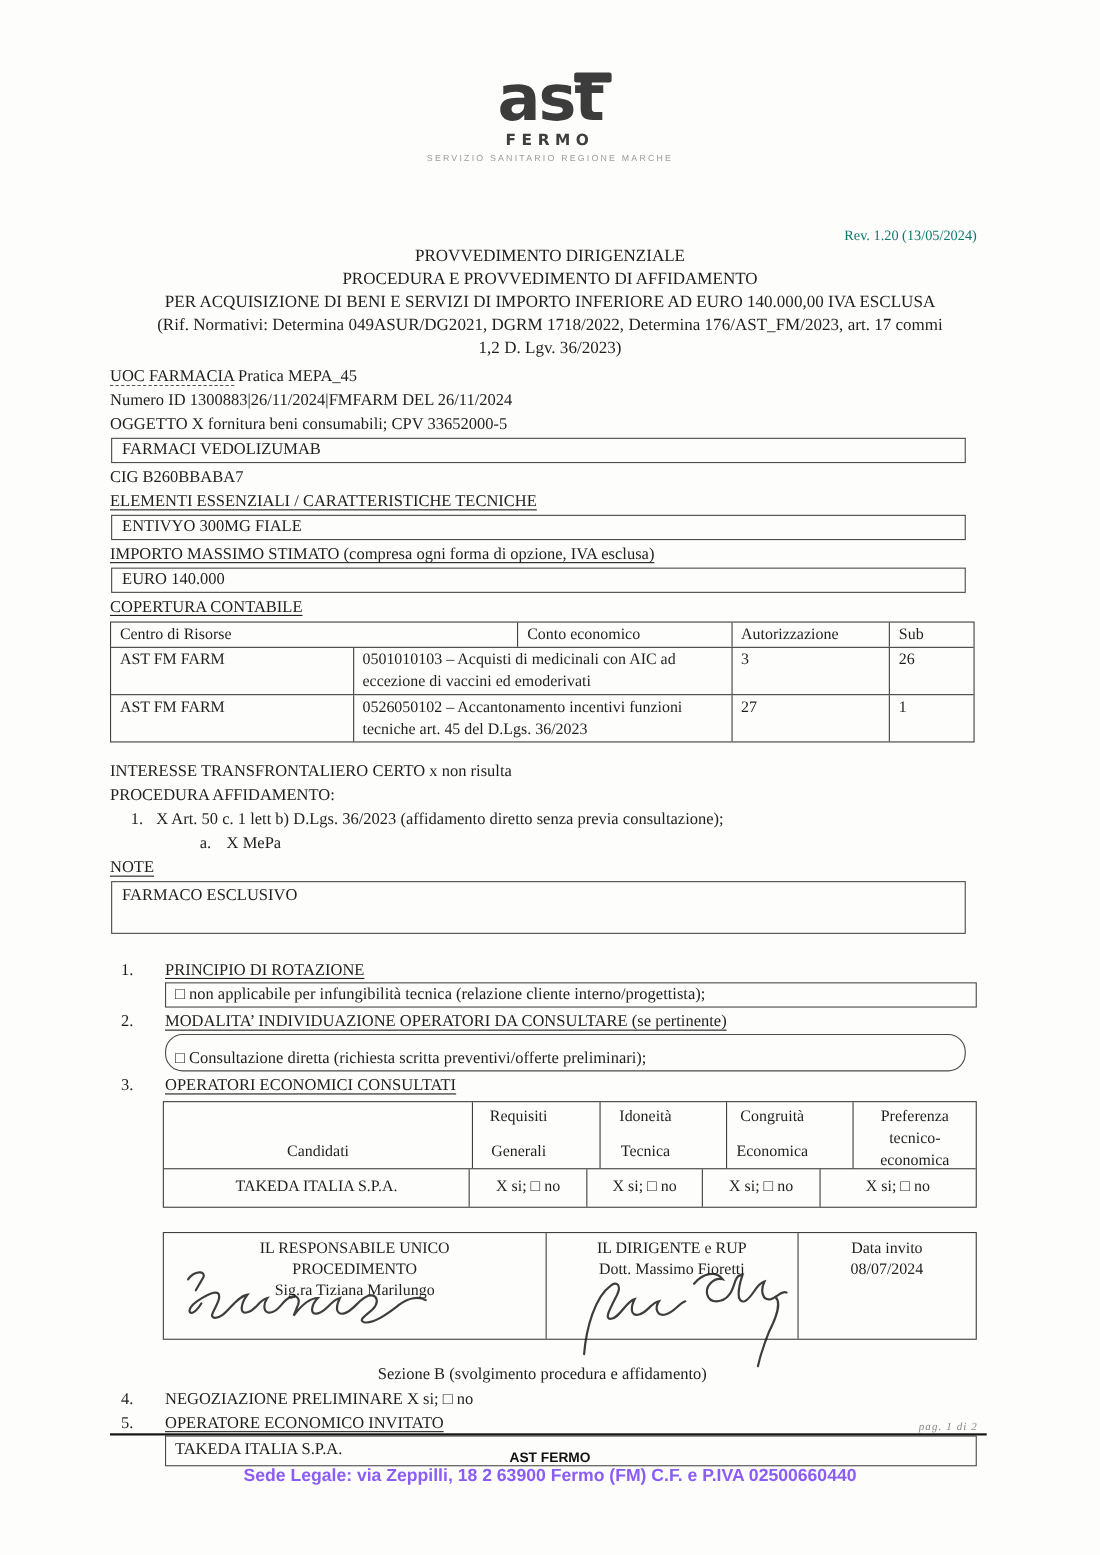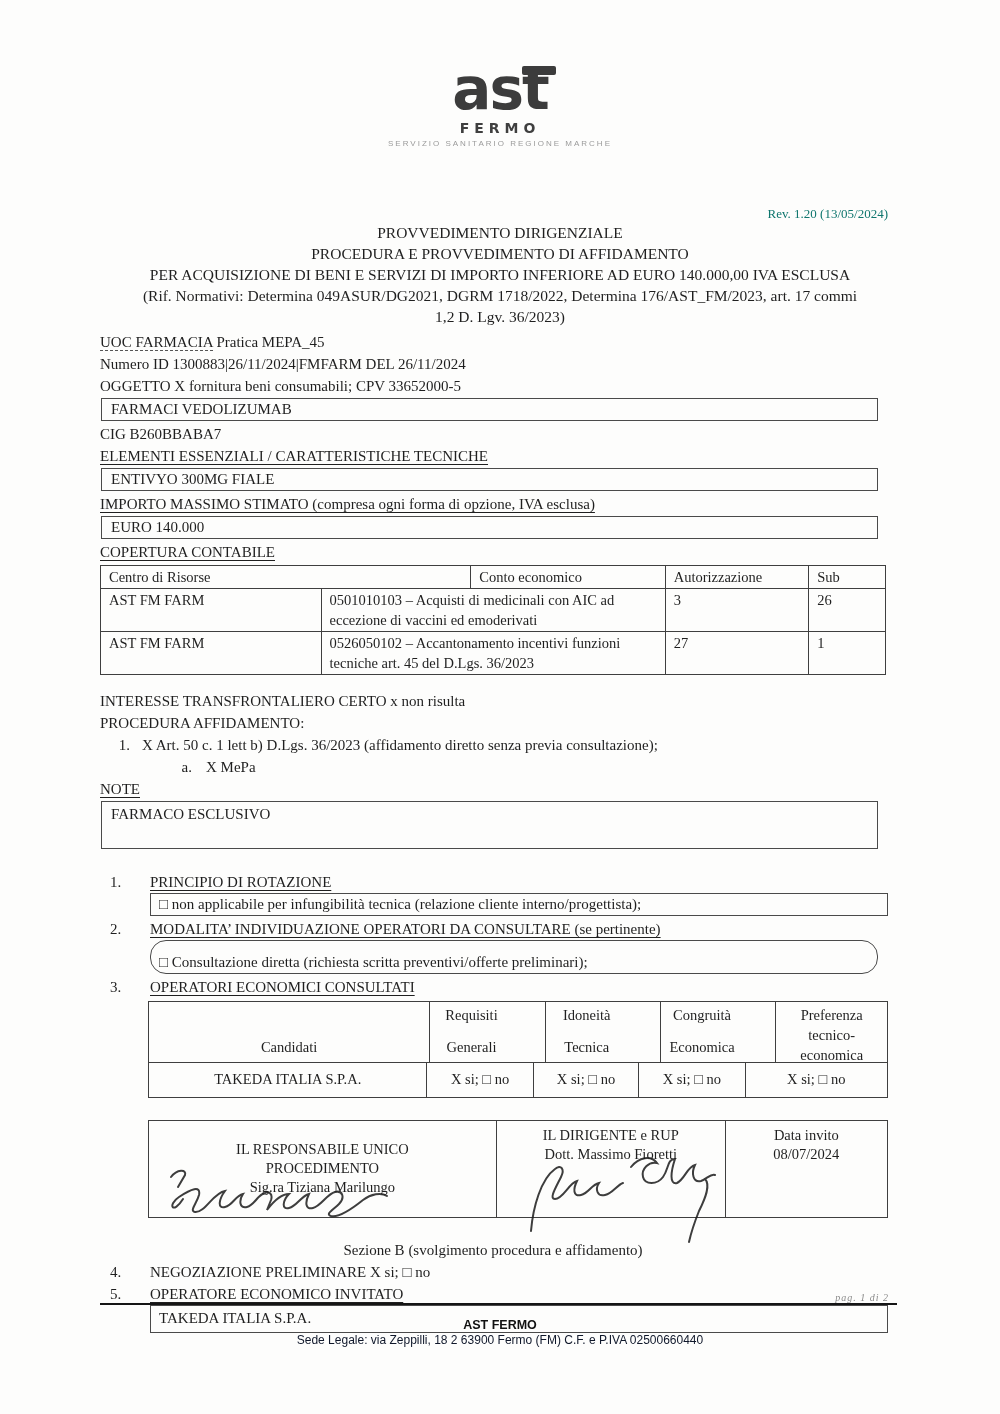--- a/index.html
+++ b/index.html
@@ -90,42 +90,42 @@
   .oprow.body{border-top:1px solid #3f3f3f;}
   .opc{border-left:1px solid #3f3f3f;box-sizing:border-box;text-align:center;}
   .opc:first-child{border-left:none;}
   .op1{width:37.6%;} .op2{width:14.4%;} .op3{width:14.3%;} .op4{width:14.4%;} .op5{width:19.3%;}
   .oph{height:60px;display:flex;flex-direction:column;justify-content:space-between;padding:3px 2px 5px;margin-left:32px;}
   .ophc{justify-content:flex-end;}
   .opb{height:34px;line-height:32px;}
   
   .sigtable{display:flex;border:1.5px solid #3f3f3f;margin:22px 0 0 48px;width:740px;height:98px;font-size:14.5px;box-sizing:border-box;}
   .sigc{border-left:1px solid #3f3f3f;box-sizing:border-box;text-align:center;position:relative;padding-top:5px;line-height:19px;}
-  .sigc:first-child{border-left:none;margin-top:14px;}
+  .sigc:first-child{border-left:none;}
   .sg1{width:47%;} .sg2{width:31%;} .sg3{width:22%;}
   .sigsvg{position:absolute;pointer-events:none;}
   .sig1{left:16px;top:30px;}
   .sig2{left:22px;top:24px;}
   
   .sezb{margin-top:22px;}
   
   .footer{position:absolute;left:0;top:1303px;width:1000px;}
   .frule{position:relative;margin:0 103px 0 100px;border-top:2px solid #151515;}
   .fpage{
     position:absolute;right:8px;top:-13px;
     font-size:10px;font-style:italic;color:#4a4a4a;opacity:.65;
     letter-spacing:1px;
   }
   .forg{
     text-align:center;margin-top:13px;
     font-family:"Liberation Sans", sans-serif;font-weight:700;font-size:12.5px;color:#111;
   }
   .faddr{
     text-align:center;margin-top:1px;
-    font-family:"Liberation Sans", sans-serif;font-weight:400;font-size:12px;color:#0f172a;
+    font-family:"Liberation Sans", sans-serif;font-weight:700;font-size:16px;color:#8b5cf6;
   }
 </style>
 </head>
 <body>
 
 <div class="page">
 
   <div class="logo">
     <div class="logo-word">
       <span>ast</span>

